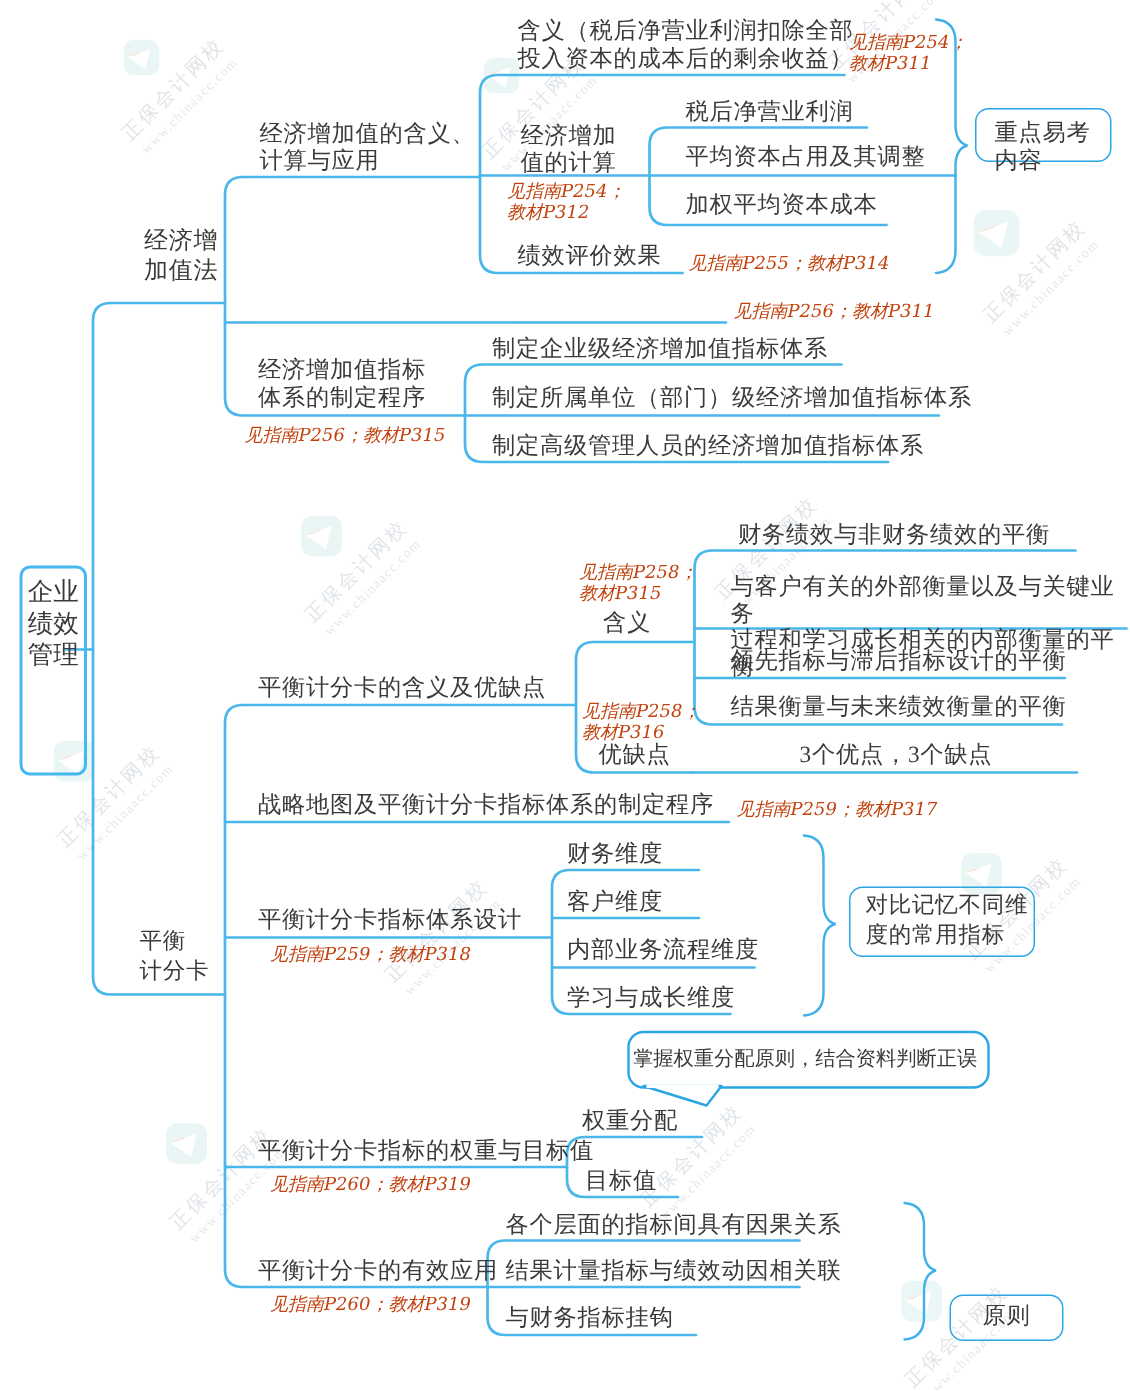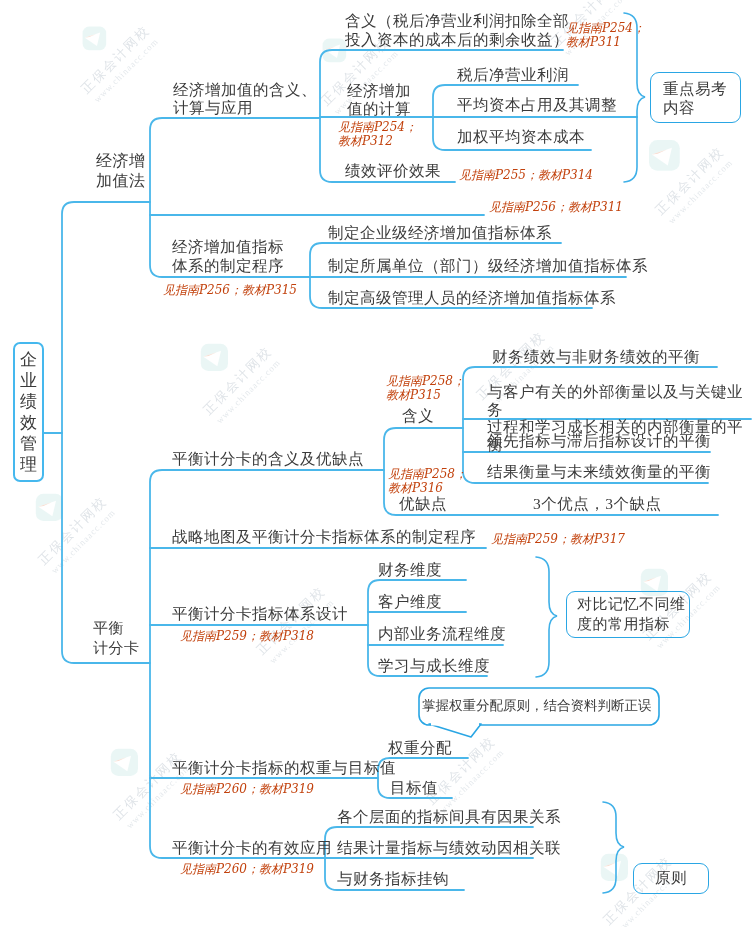--- a/index.html
+++ b/index.html
@@ -159,21 +159,21 @@
       <path d="M603,802 Q616,803 616,817 L616,833 Q616,845 624,847 Q616,849 616,861 L616,878 Q616,892 603,893"></path>
     </g>
 
     <g>
       <rect x="419" y="688" width="240" height="37" rx="10" fill="#ffffff" stroke="#2aa6e4" stroke-width="1.6"></rect>
       <path d="M429,724 L471,737 L481,724 Z" fill="#ffffff" stroke="#2aa6e4" stroke-width="1.6" stroke-linejoin="round"></path>
       <path d="M431,724.2 L479,724.2" stroke="#ffffff" stroke-width="2.4"></path>
     </g>
   </svg>
 
-  <div class="rootbox" style="left:13px;top:342px;width:31px;height:140px">
+  <div class="rootbox" style="left:13px;top:377px;width:45px;height:140px">
     <div class="node" style="position:static;font-size:17px;line-height:21px;padding-top:5px;letter-spacing:0">企业绩效管理</div>
   </div>
 
   <div class="node" style="left:96px;top:151px;font-size:16px;line-height:20px">经济增
 加值法</div>
 
   <div class="node" style="left:345px;top:12px;line-height:18.5px">含义（税后净营业利润扣除全部
 投入资本的成本后的剩余收益）</div>
 
   <div class="node" style="left:173px;top:81px">经济增加值的含义、
@@ -186,21 +186,21 @@
   <div class="ref" style="left:338px;top:121px">见指南P254；
 教材P312</div>
 
   <div class="node" style="left:457px;top:66px">税后净营业利润</div>
   <div class="node" style="left:457px;top:96px">平均资本占用及其调整</div>
   <div class="node" style="left:457px;top:128px">加权平均资本成本</div>
 
   <div class="node" style="left:345px;top:162px">绩效评价效果</div>
   <div class="ref" style="left:459px;top:169px">见指南P255；教材P314</div>
 
-  <div class="cbox" style="left:650px;top:72px;width:91px;height:51px">
+  <div class="cbox" style="left:650px;top:72px;width:91px;height:36px">
     <div class="node" style="position:static;padding:6px 0 0 12px;line-height:19px">重点易考
 内容</div>
   </div>
 
   <div class="ref" style="left:489px;top:201px">见指南P256；教材P311</div>
 
   <div class="node" style="left:172px;top:238px;line-height:18.5px">经济增加值指标
 体系的制定程序</div>
   <div class="ref" style="left:163px;top:284px">见指南P256；教材P315</div>
 

